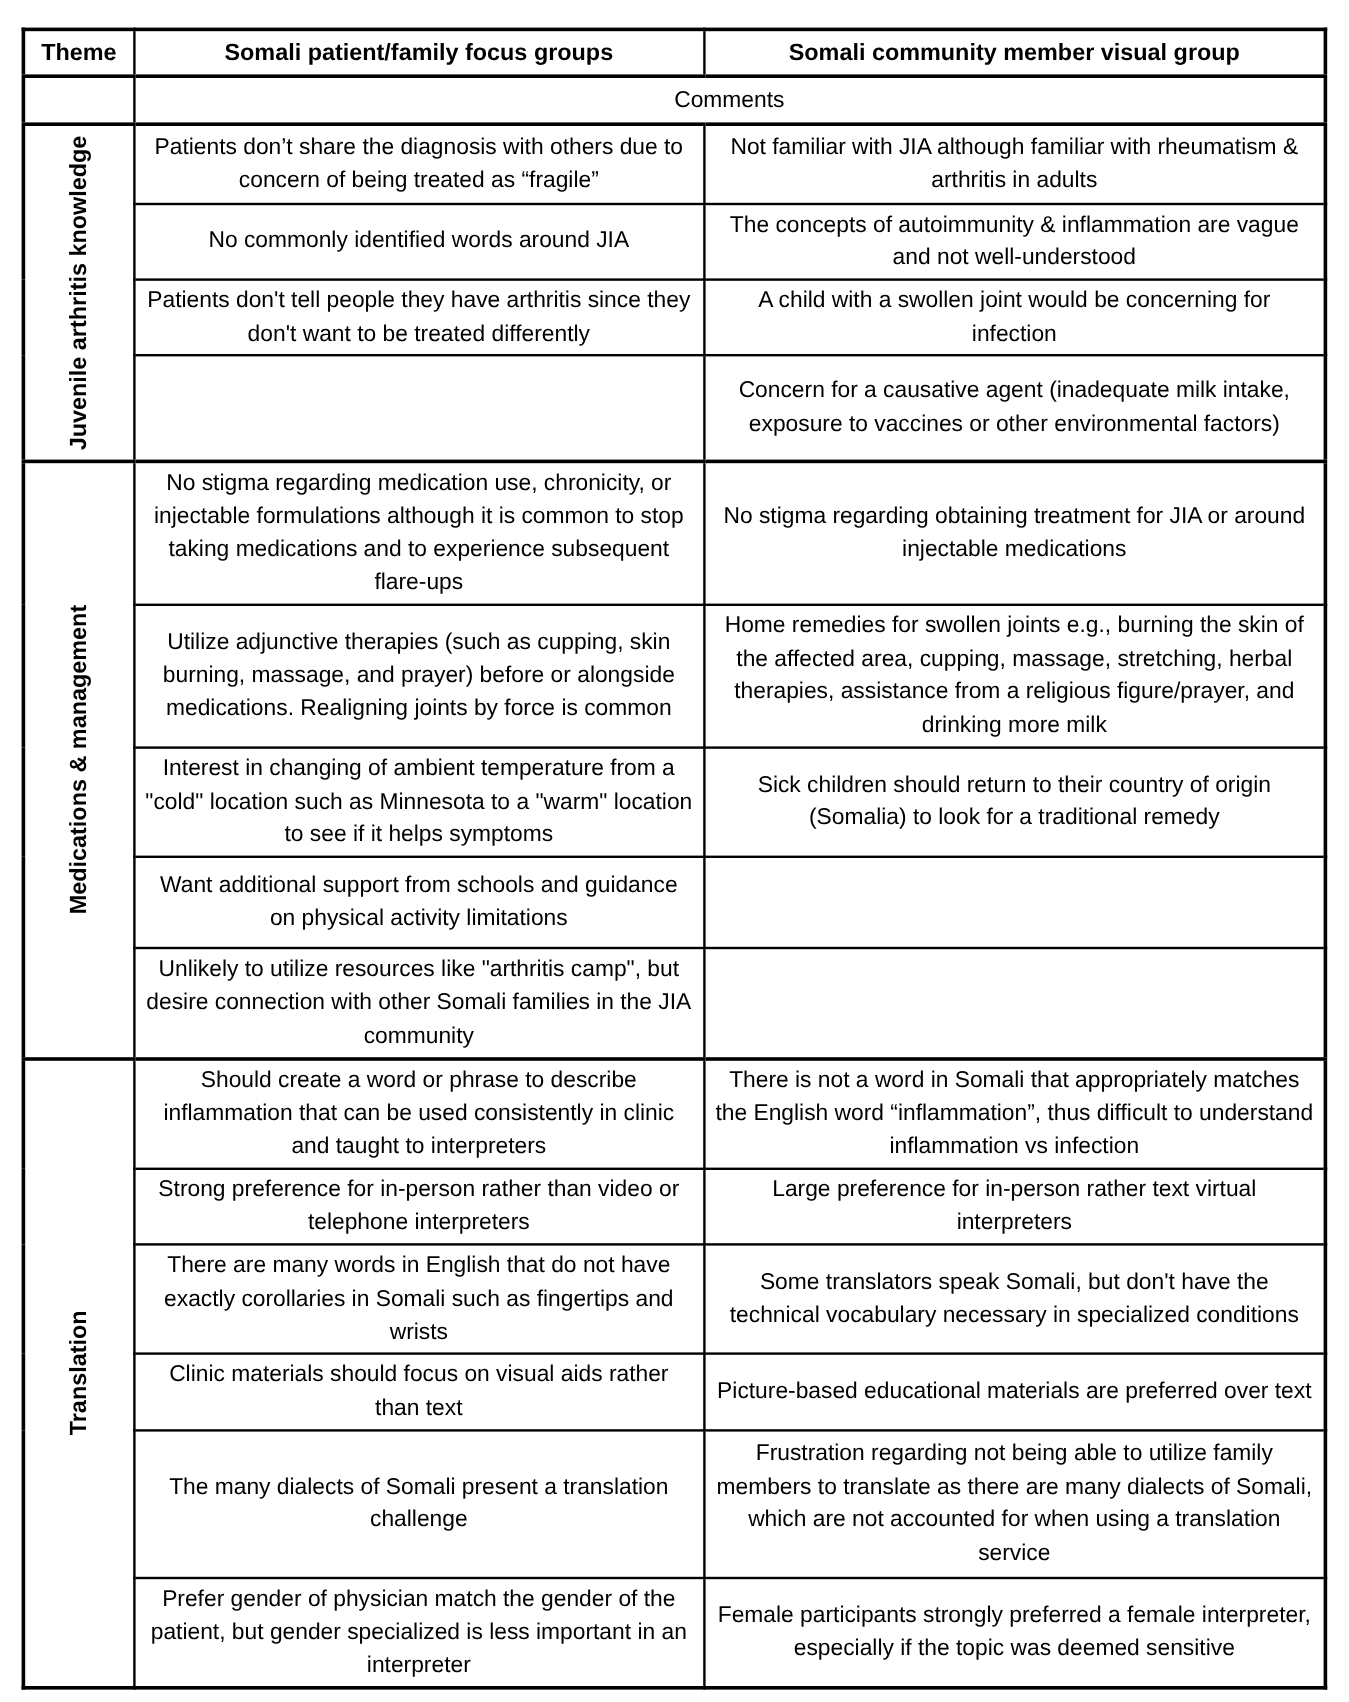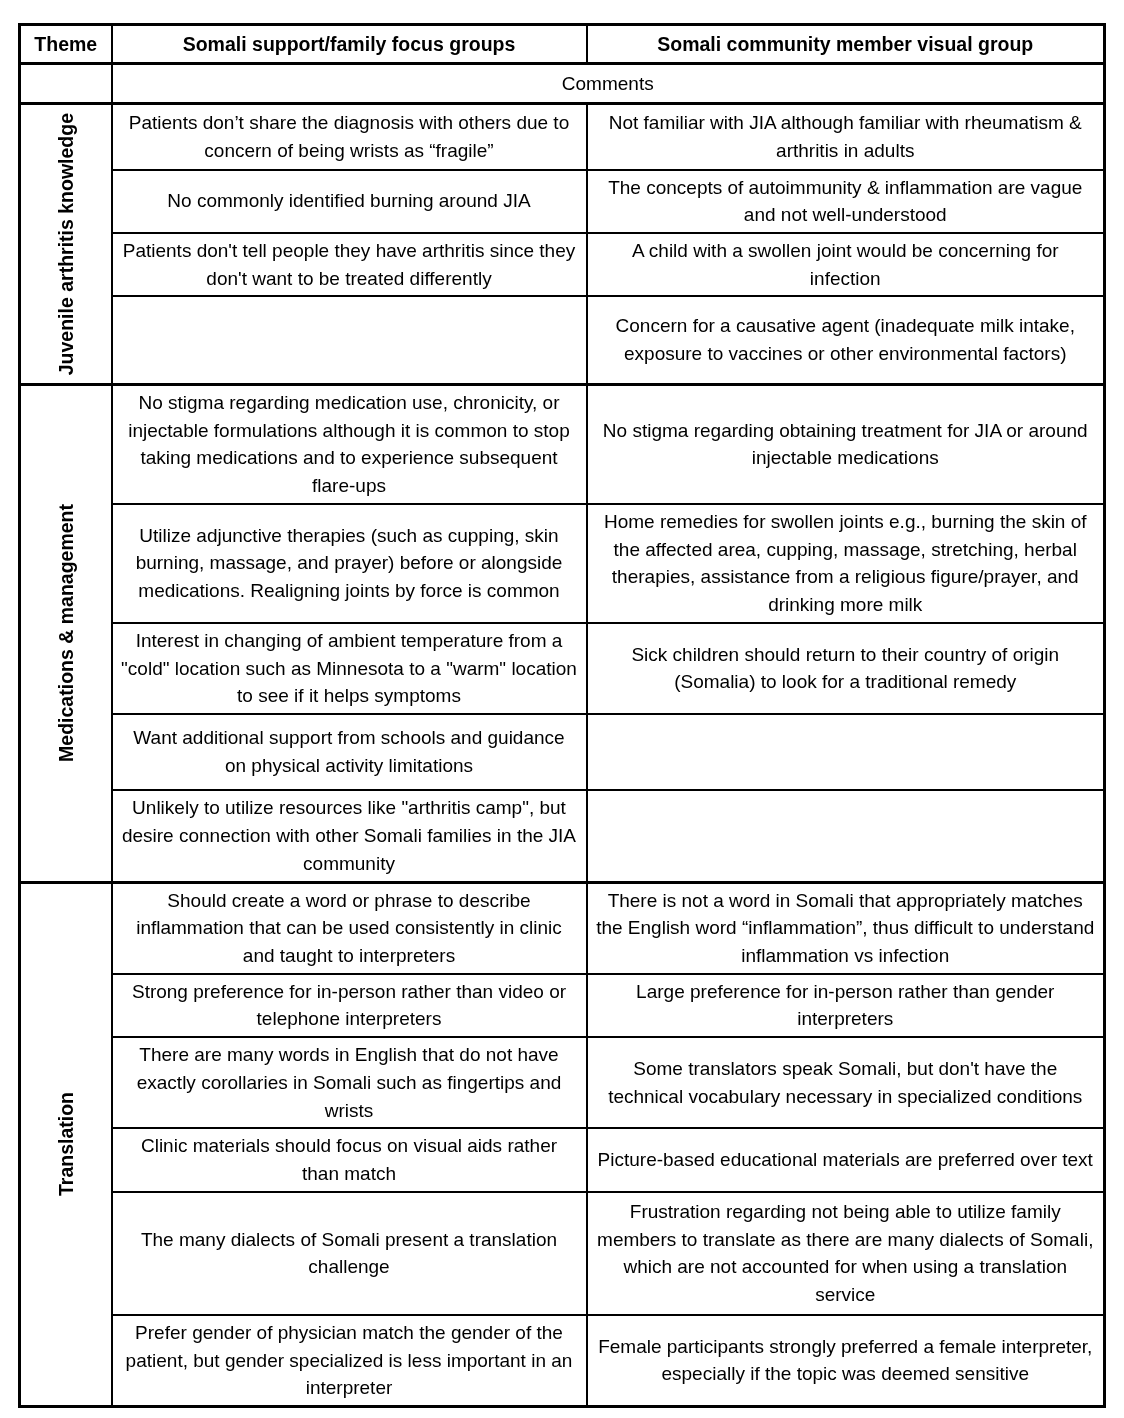--- a/index.html
+++ b/index.html
@@ -70,38 +70,38 @@
   <table class="focus-table">
     <colgroup>
       <col style="width:92px">
       <col style="width:475px">
       <col style="width:518px">
     </colgroup>
 
     <tbody>
         <tr class="header-row" style="height:39px">
       <th>Theme</th>
-      <th>Somali support/family focus groups</th>
+      <th>Somali patient/family focus groups</th>
       <th>Somali community member visual group</th>
     </tr>
 
     <tr style="height:40px">
       <td></td>
       <td colspan="2">Comments</td>
     </tr>
 
     <tr class="section-start" style="height:66px">
       <td class="theme-cell" rowspan="4">
         <div class="vtext">Juvenile arthritis knowledge</div>
       </td>
-      <td>Patients don’t share the diagnosis with others due to concern of being wrists as “fragile”</td>
+      <td>Patients don’t share the diagnosis with others due to concern of being treated as “fragile”</td>
       <td>Not familiar with JIA although familiar with rheumatism &amp; arthritis in adults</td>
     </tr>
     <tr style="height:58px">
-      <td>No commonly identified burning around JIA</td>
+      <td>No commonly identified words around JIA</td>
       <td>The concepts of autoimmunity &amp; inflammation are vague and not well-understood</td>
     </tr>
     <tr style="height:60px">
       <td>Patients don't tell people they have arthritis since they don't want to be treated differently</td>
       <td>A child with a swollen joint would be concerning for infection</td>
     </tr>
     <tr style="height:88px">
       <td></td>
       <td>Concern for a causative agent (inadequate milk intake, exposure to vaccines or other environmental factors)</td>
     </tr>
@@ -132,28 +132,28 @@
 
     <tr class="section-start" style="height:86px">
       <td class="theme-cell" rowspan="6">
         <div class="vtext">Translation</div>
       </td>
       <td>Should create a word or phrase to describe inflammation that can be used consistently in clinic and taught to interpreters</td>
       <td>There is not a word in Somali that appropriately matches the English word “inflammation”, thus difficult to understand inflammation vs infection</td>
     </tr>
     <tr style="height:60px">
       <td>Strong preference for in-person rather than video or telephone interpreters</td>
-      <td>Large preference for in-person rather than gender interpreters</td>
+      <td>Large preference for in-person rather text virtual interpreters</td>
     </tr>
     <tr style="height:90px">
       <td>There are many words in English that do not have exactly corollaries in Somali such as fingertips and wrists</td>
       <td>Some translators speak Somali, but don't have the technical vocabulary necessary in specialized conditions</td>
     </tr>
     <tr style="height:58px">
-      <td>Clinic materials should focus on visual aids rather than match</td>
+      <td>Clinic materials should focus on visual aids rather than text</td>
       <td>Picture-based educational materials are preferred over text</td>
     </tr>
     <tr style="height:123px">
       <td>The many dialects of Somali present a translation challenge</td>
       <td>Frustration regarding not being able to utilize family members to translate as there are many dialects of Somali, which are not accounted for when using a translation service</td>
     </tr>
     <tr style="height:86px">
       <td>Prefer gender of physician match the gender of the patient, but gender specialized is less important in an interpreter</td>
       <td>Female participants strongly preferred a female interpreter, especially if the topic was deemed sensitive</td>
     </tr>

